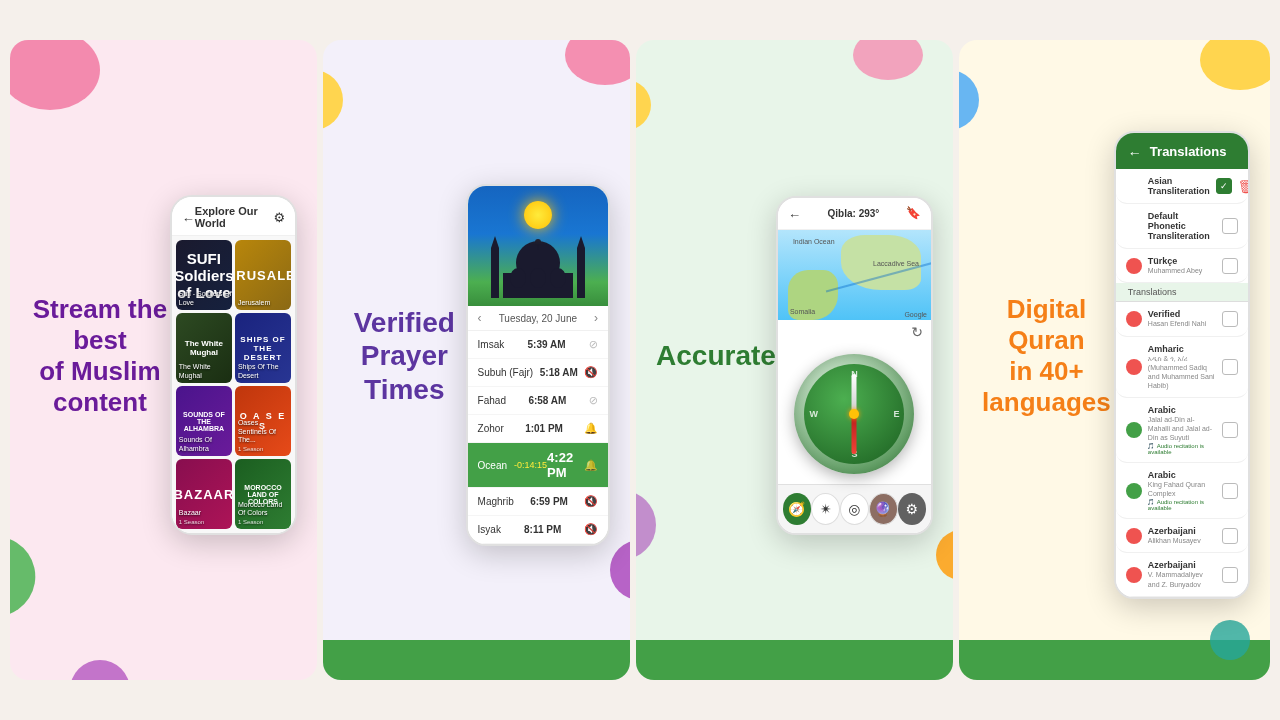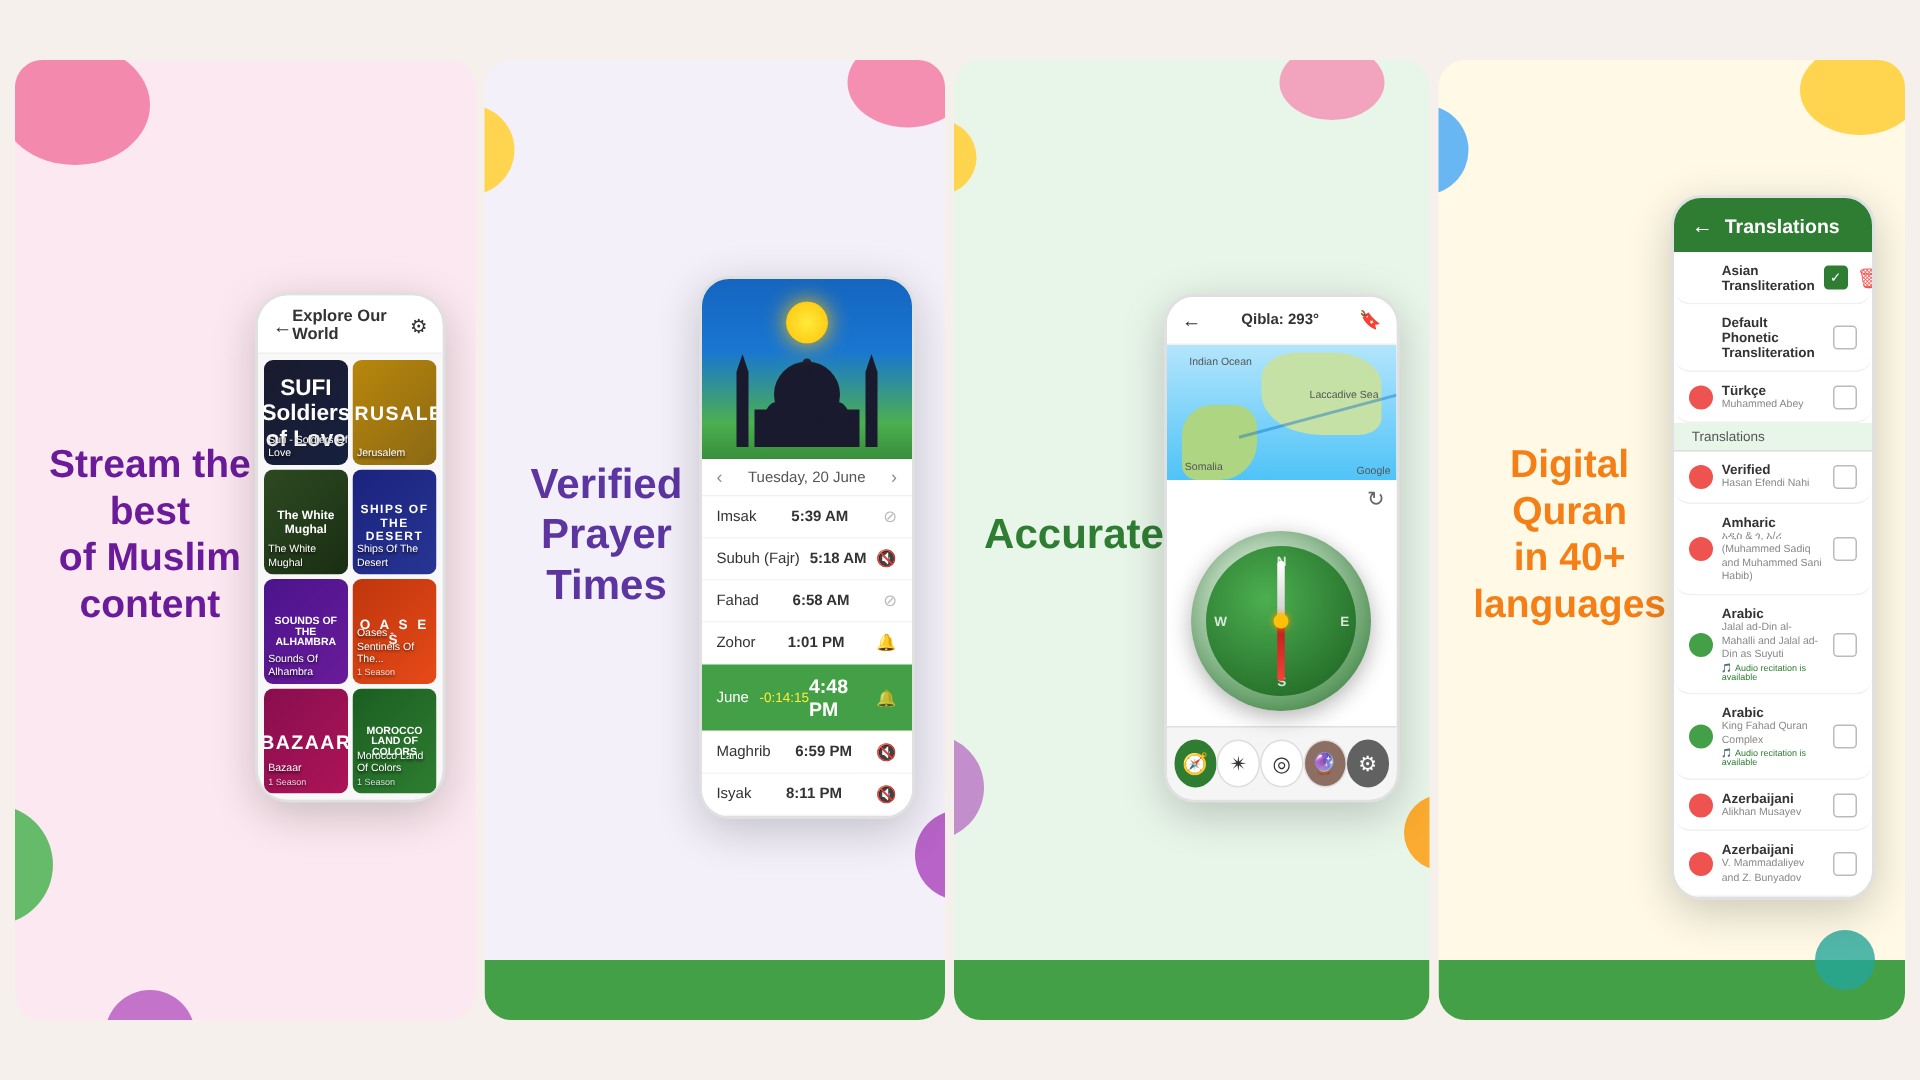--- a/index.html
+++ b/index.html
@@ -659,24 +659,24 @@
         </div>
         <div class="prayer-row">
           <div class="prayer-left">
             <span class="prayer-name">Zohor</span>
           </div>
           <span class="prayer-time">1:01 PM</span>
           <span class="prayer-icon">🔔</span>
         </div>
         <div class="prayer-row active">
           <div class="prayer-left">
-            <span class="prayer-name">June</span>
+            <span class="prayer-name">Ocean</span>
             <span class="prayer-countdown">-0:14:15</span>
           </div>
-          <span class="prayer-time">4:48 PM</span>
+          <span class="prayer-time">4:22 PM</span>
           <span class="prayer-icon">🔔</span>
         </div>
         <div class="prayer-row">
           <div class="prayer-left">
             <span class="prayer-name">Maghrib</span>
           </div>
           <span class="prayer-time">6:59 PM</span>
           <span class="prayer-icon">🔇</span>
         </div>
         <div class="prayer-row">

